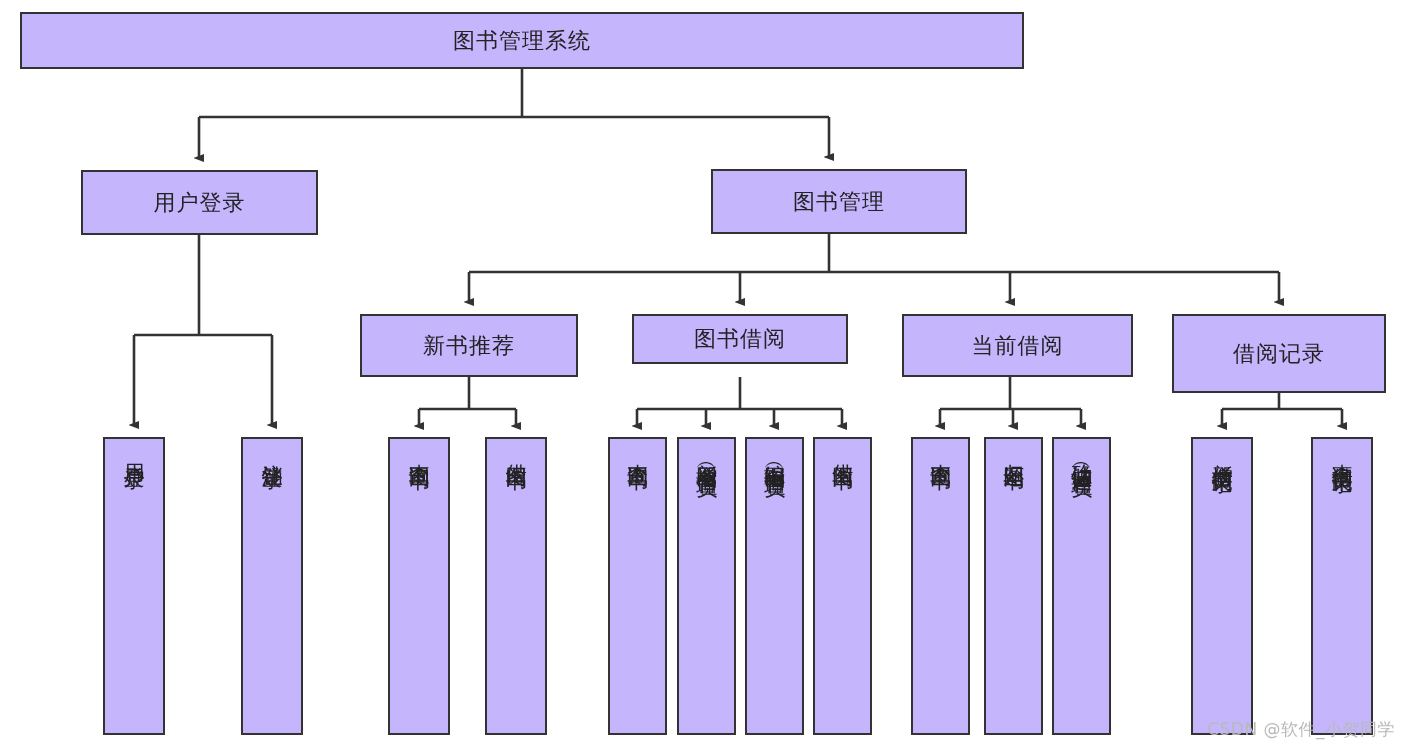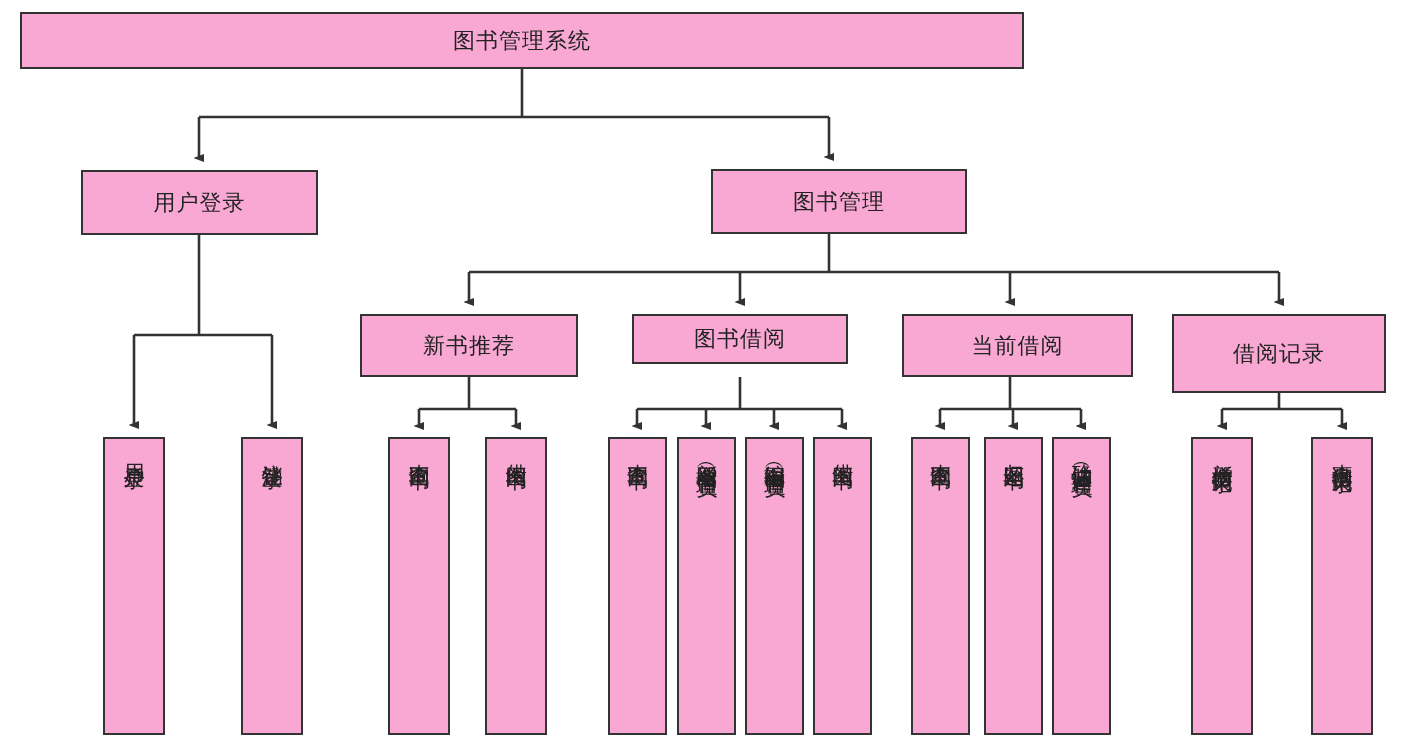--- a/index.html
+++ b/index.html
@@ -18,21 +18,21 @@
   #edges{
     position:absolute;
     left:0;top:0;
     width:1405px;height:747px;
     pointer-events:none;
   }
   .node{
     position:absolute;
     box-sizing:border-box;
     border:2px solid #333333;
-    background:#f9a8d4;
+    background:#c4b5fd;
     display:flex;
     align-items:center;
     justify-content:center;
     text-align:center;
     z-index:2;
   }
   .node .lbl{
     font-size:22px;
     line-height:1.18;
     letter-spacing:1px;
@@ -184,13 +184,14 @@
     <span class="lbl">确认归还（管理员）</span>
   </div>
 
   <div class="node vert" style="left: 1191px; top: 437px; width: 62px; height: 298px;">
     <span class="lbl">新增借阅记录</span>
   </div>
   <div class="node vert" style="left: 1311px; top: 437px; width: 62px; height: 298px;">
     <span class="lbl">查询借阅记录</span>
   </div>
 
+  <div id="watermark">CSDN @软件_小贺同学</div>
 </div>
 
 </body></html>

